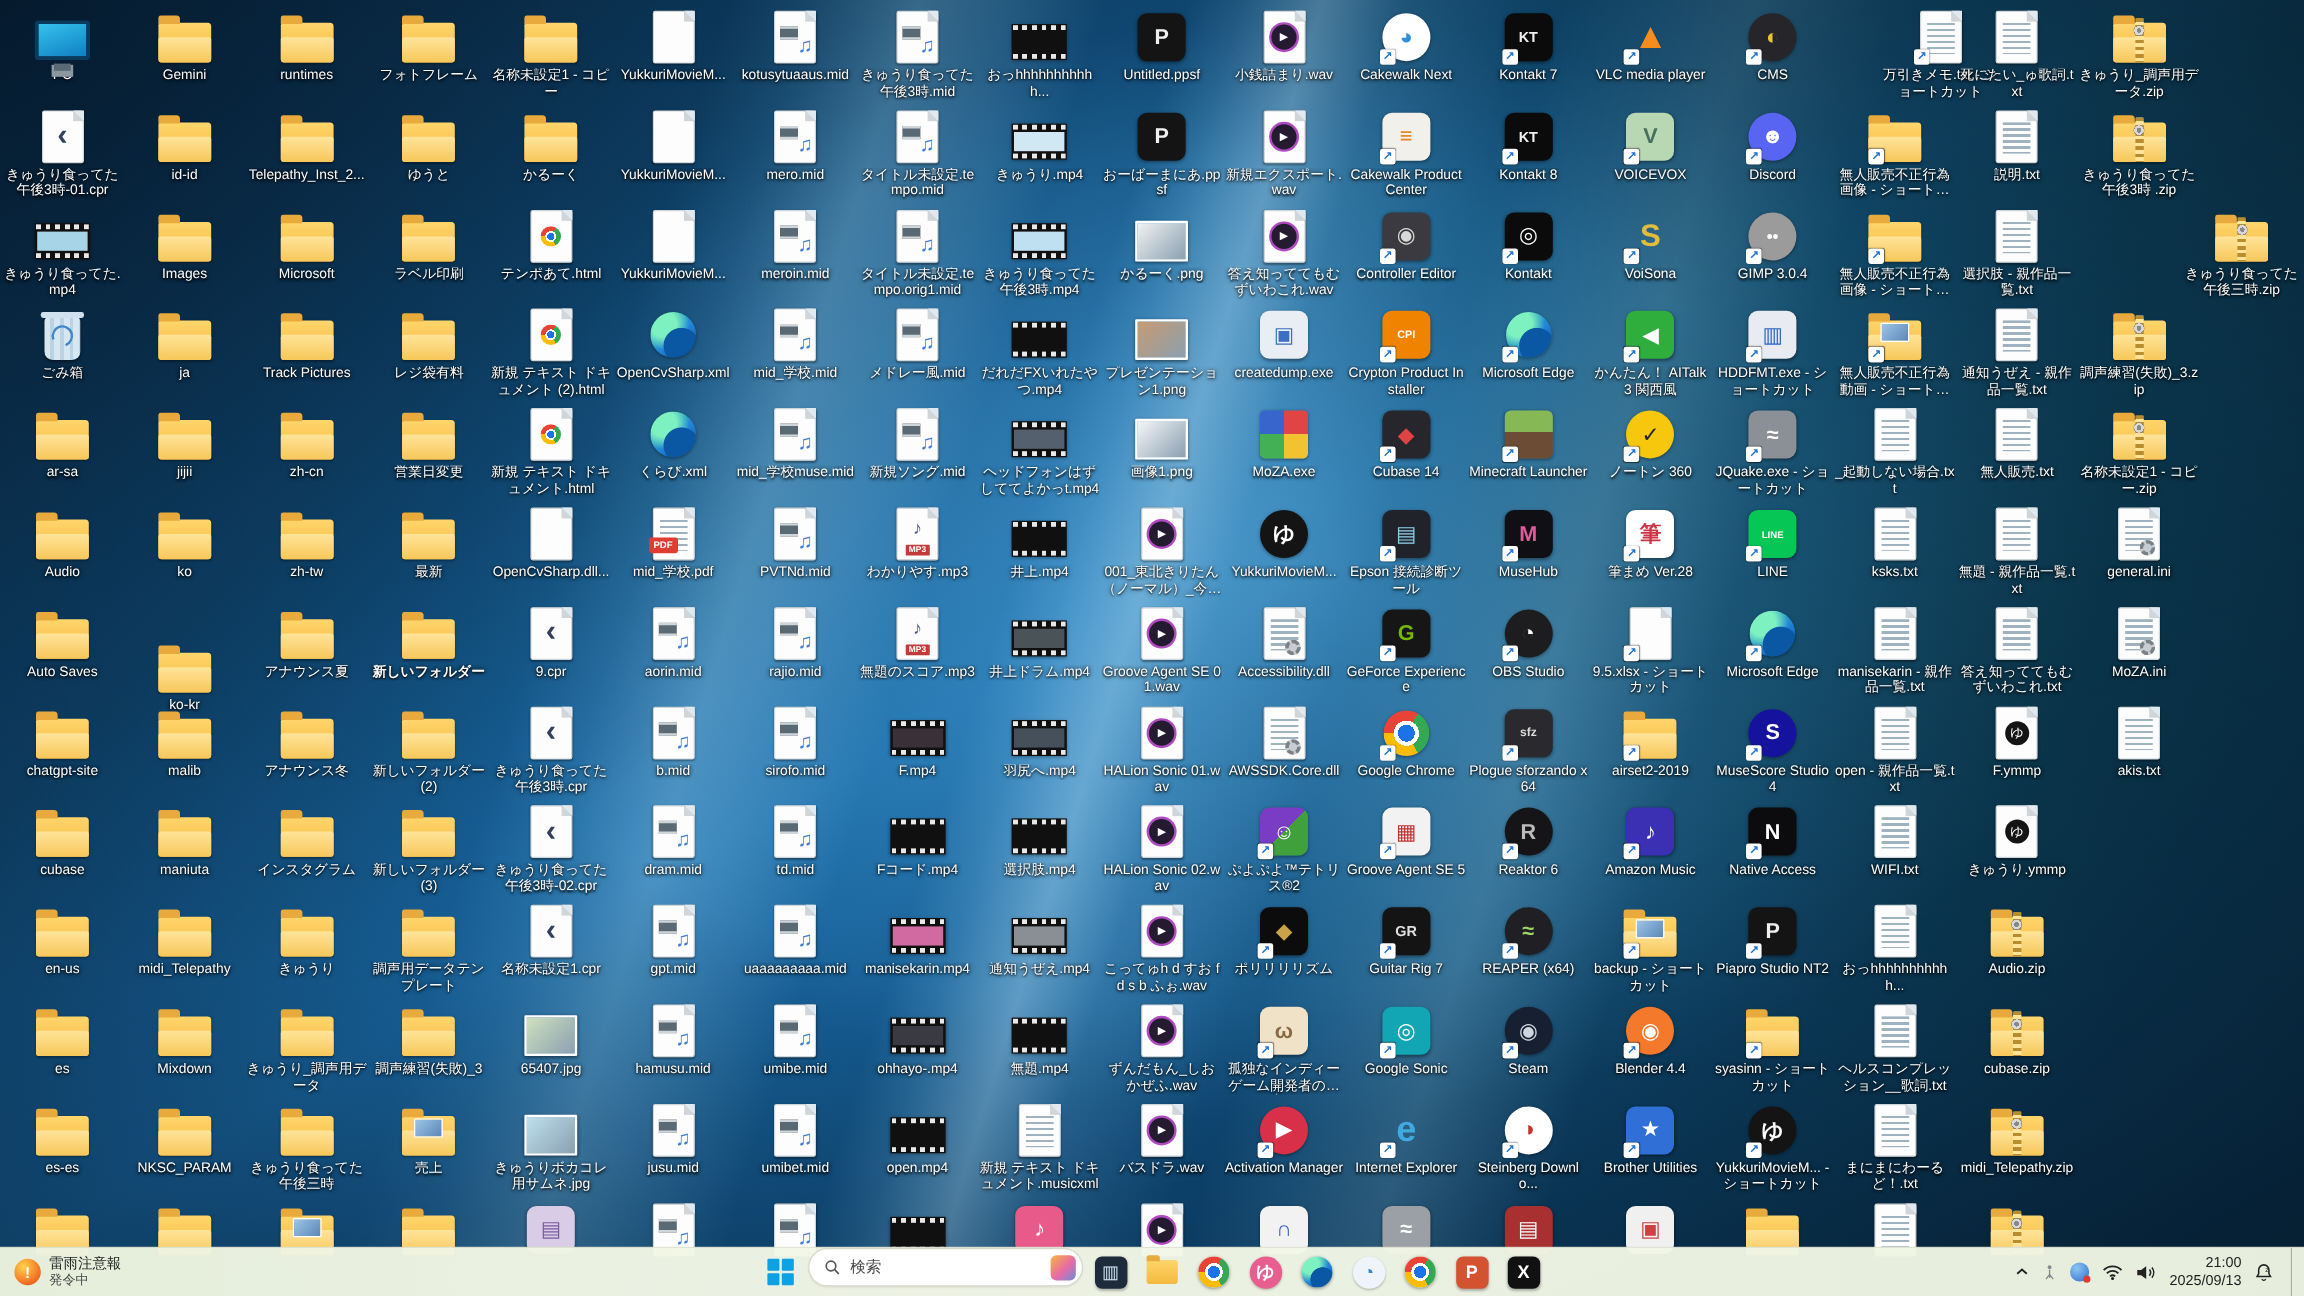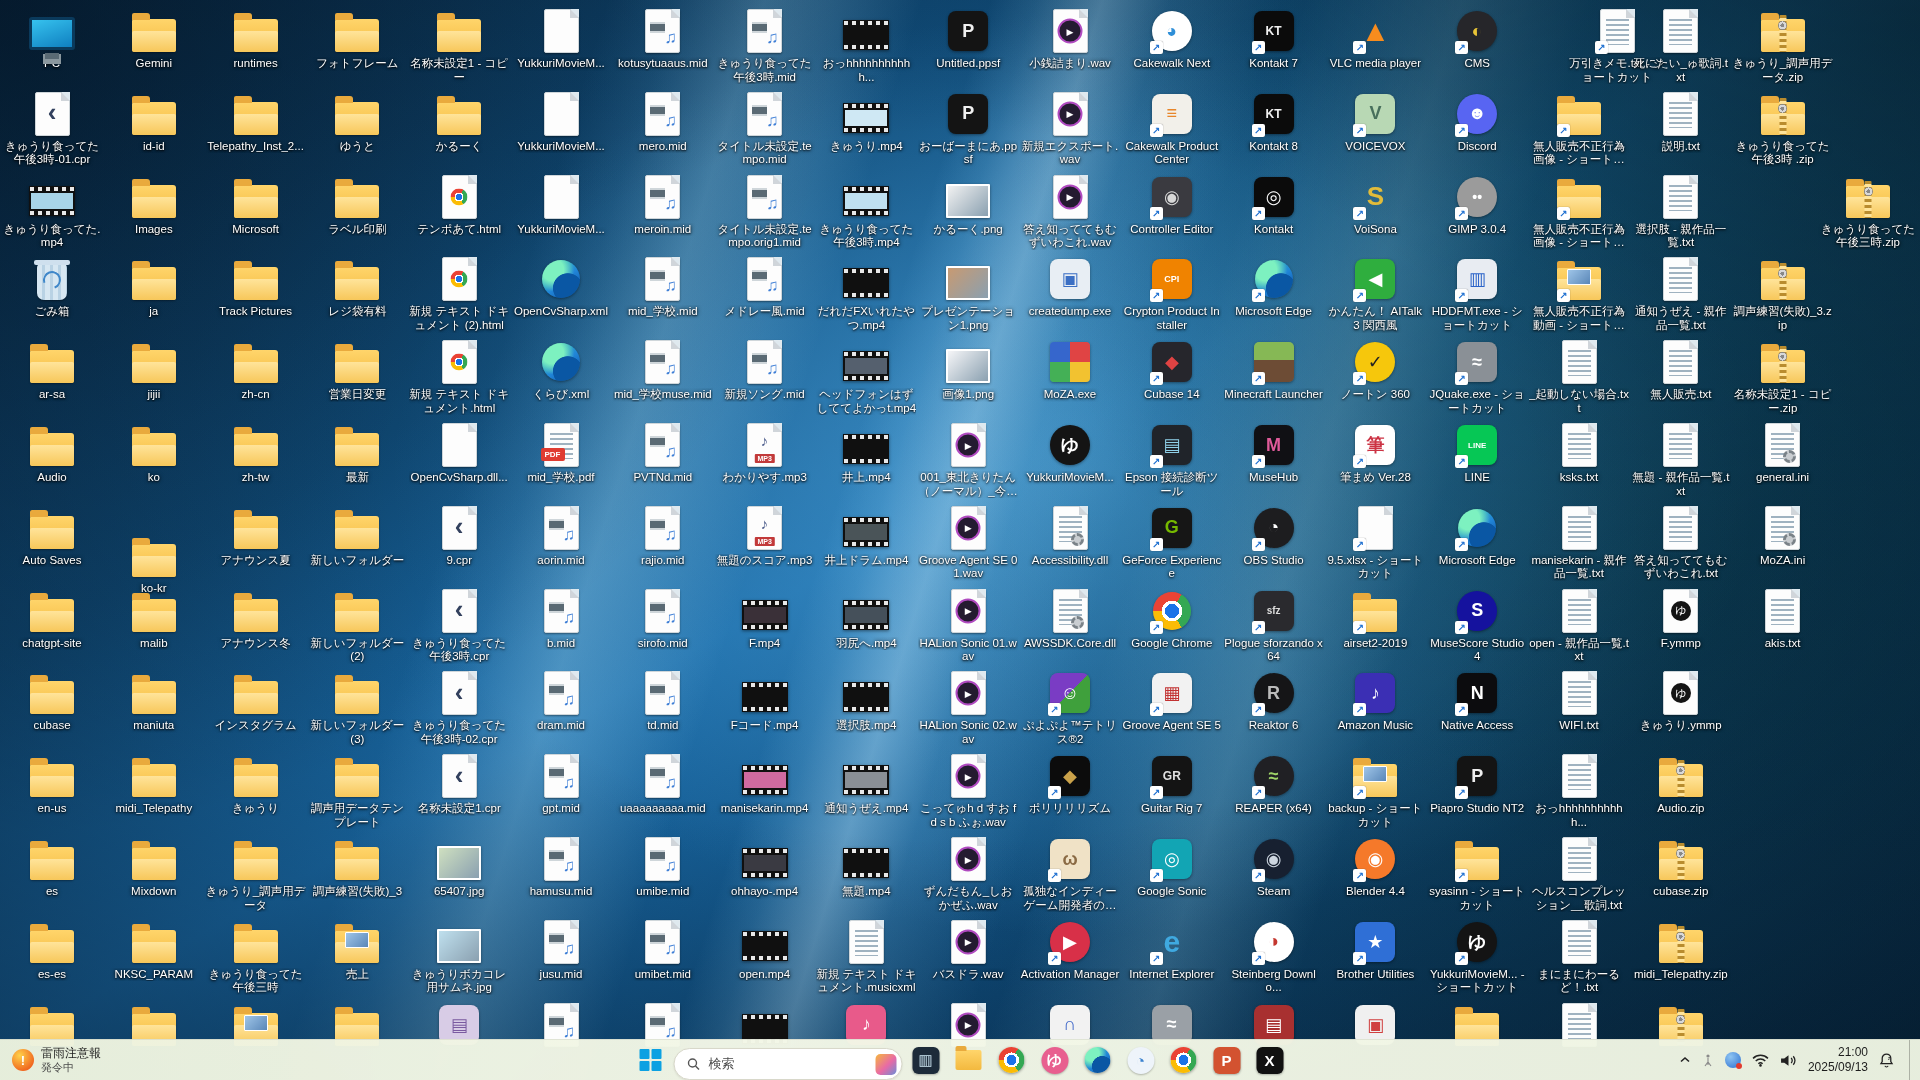--- a/index.html
+++ b/index.html
@@ -94,21 +94,21 @@
   
   .taskbar{position:absolute;left:0;right:0;bottom:0;height:40px;
     background:linear-gradient(90deg,rgba(237,243,223,.97),rgba(243,247,231,.97) 40%,rgba(238,244,226,.97));
     border-top:1px solid rgba(0,0,0,.07);z-index:50;}
   .tb-weather{position:absolute;left:0;top:0;bottom:0;display:flex;align-items:center;gap:7px;padding:0 12px;}
   .w-ico{width:22px;height:22px;border-radius:50%;background:radial-gradient(circle at 35% 30%,#ffd24a,#f0651e 75%);
     color:#fff;font-weight:bold;font-size:13px;display:flex;align-items:center;justify-content:center;}
   .w-txt{line-height:1.15;}
   .w-l1{font-size:12px;color:#1d1d1d;}
   .w-l2{font-size:11px;color:#4a4a4a;}
-  .tb-center{position:absolute;left:50%;top:0;bottom:0;transform:translateX(-50%);display:flex;align-items:flex-end;gap:3px;}
+  .tb-center{position:absolute;left:50%;top:0;bottom:0;transform:translateX(-50%);display:flex;align-items:flex-start;gap:3px;}
   .tb-btn{width:40px;height:40px;display:flex;align-items:center;justify-content:center;border-radius:5px;}
   .win{display:grid;grid-template-columns:10px 10px;grid-template-rows:10px 10px;gap:2px;}
   .win span{background:#0ba1e2;border-radius:1px;}
   .search{width:210px;height:30px;background:#fff;border:1px solid #d8d8ca;border-radius:16px;display:flex;
     align-items:center;gap:8px;padding:0 5px 0 12px;color:#4a4a4a;font-size:13px;box-shadow:0 1px 2px rgba(0,0,0,.08);}
   .s-vis{margin-left:auto;width:21px;height:21px;border-radius:5px;
     background:linear-gradient(135deg,#f6b73c,#e86aa6 55%,#6a8fd8);}
   .tb-ic{width:27px;height:27px;border-radius:6px;display:flex;align-items:center;justify-content:center;
     font-weight:bold;box-shadow:0 1px 2px rgba(0,0,0,.25);}
   .tb-folder{width:26px;height:20px;background:linear-gradient(180deg,#ffd56b,#f3b93f);border-radius:2px;position:relative;}
@@ -394,21 +394,21 @@
         <div class="i-folder"></div>
       </div>
       <div class="lb">営業日変更</div>
     </div>
     <div class="cell" style="left: 306.4px; top: 422px;">
       <div class="ic">
         <div class="i-folder"></div>
       </div>
       <div class="lb">最新</div>
     </div>
-    <div class="cell" style="left: 306.4px; top: 504.8px;">
+    <div class="cell" style="left: 306.4px; top: 504.8px; font-weight: bold;">
       <div class="ic">
         <div class="i-folder"></div>
       </div>
       <div class="lb">新しいフォルダー</div>
     </div>
     <div class="cell" style="left: 306.4px; top: 587.6px;">
       <div class="ic">
         <div class="i-folder"></div>
       </div>
       <div class="lb">新しいフォルダー (2)</div>

